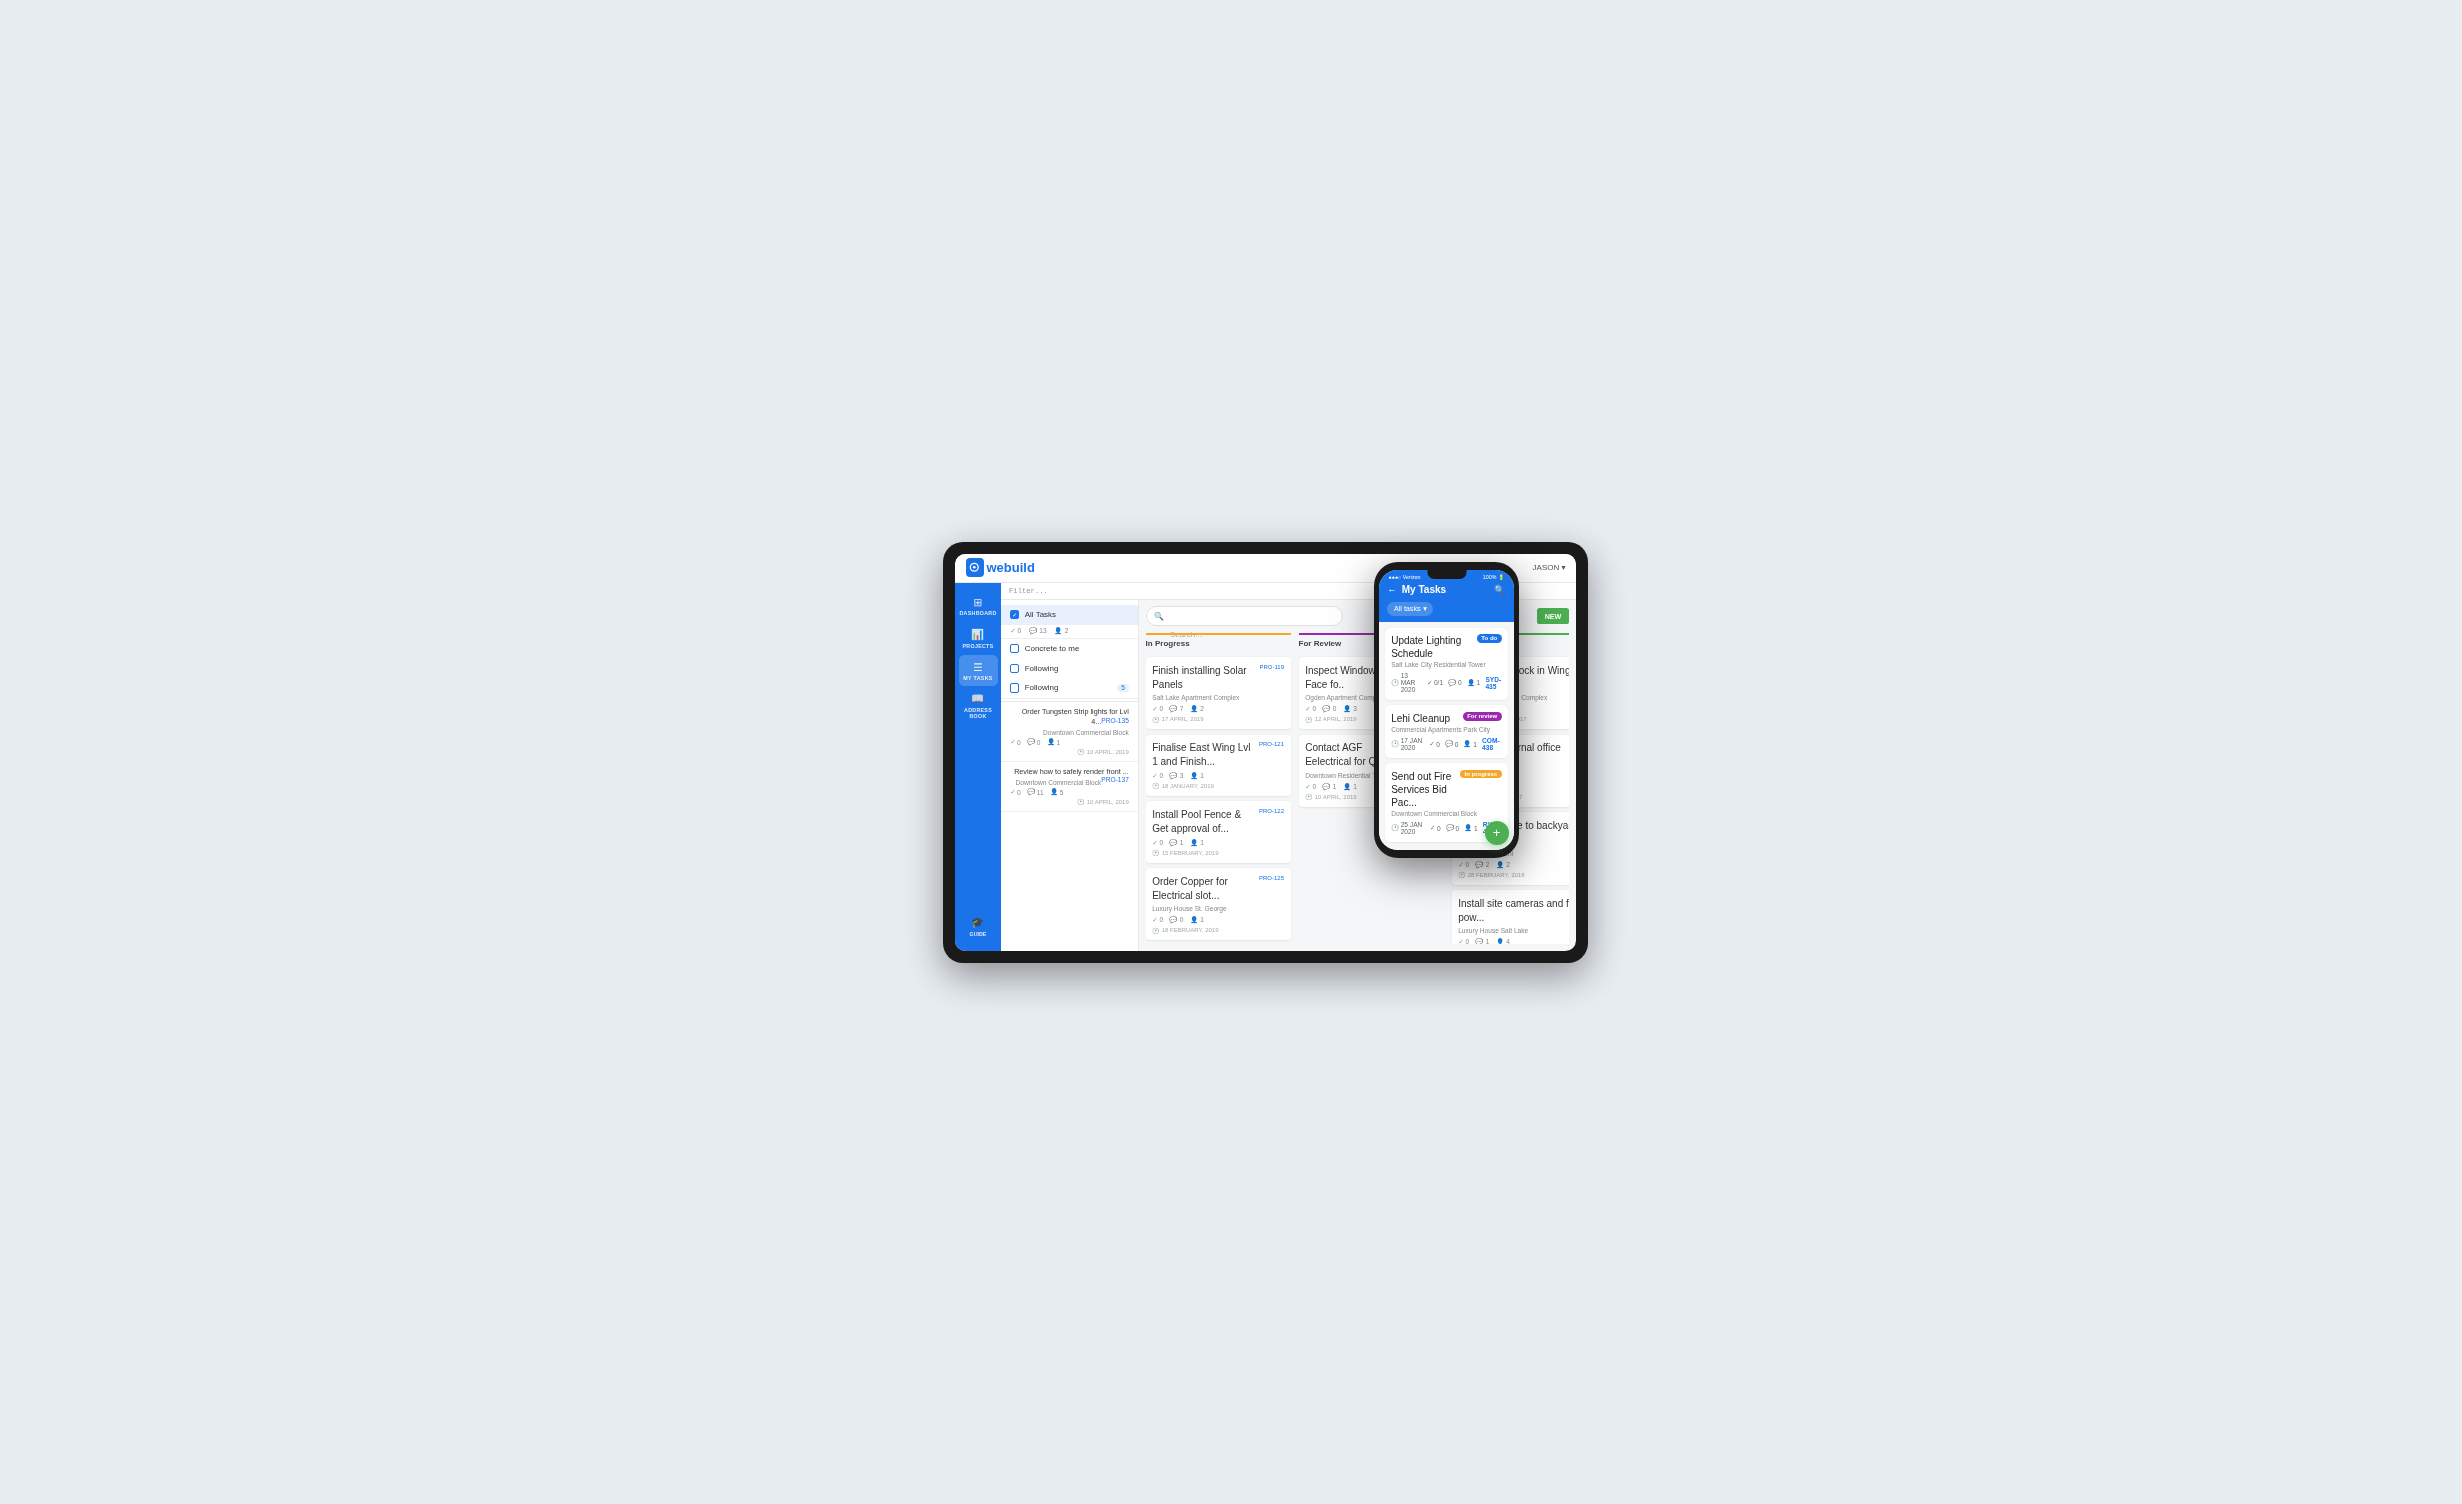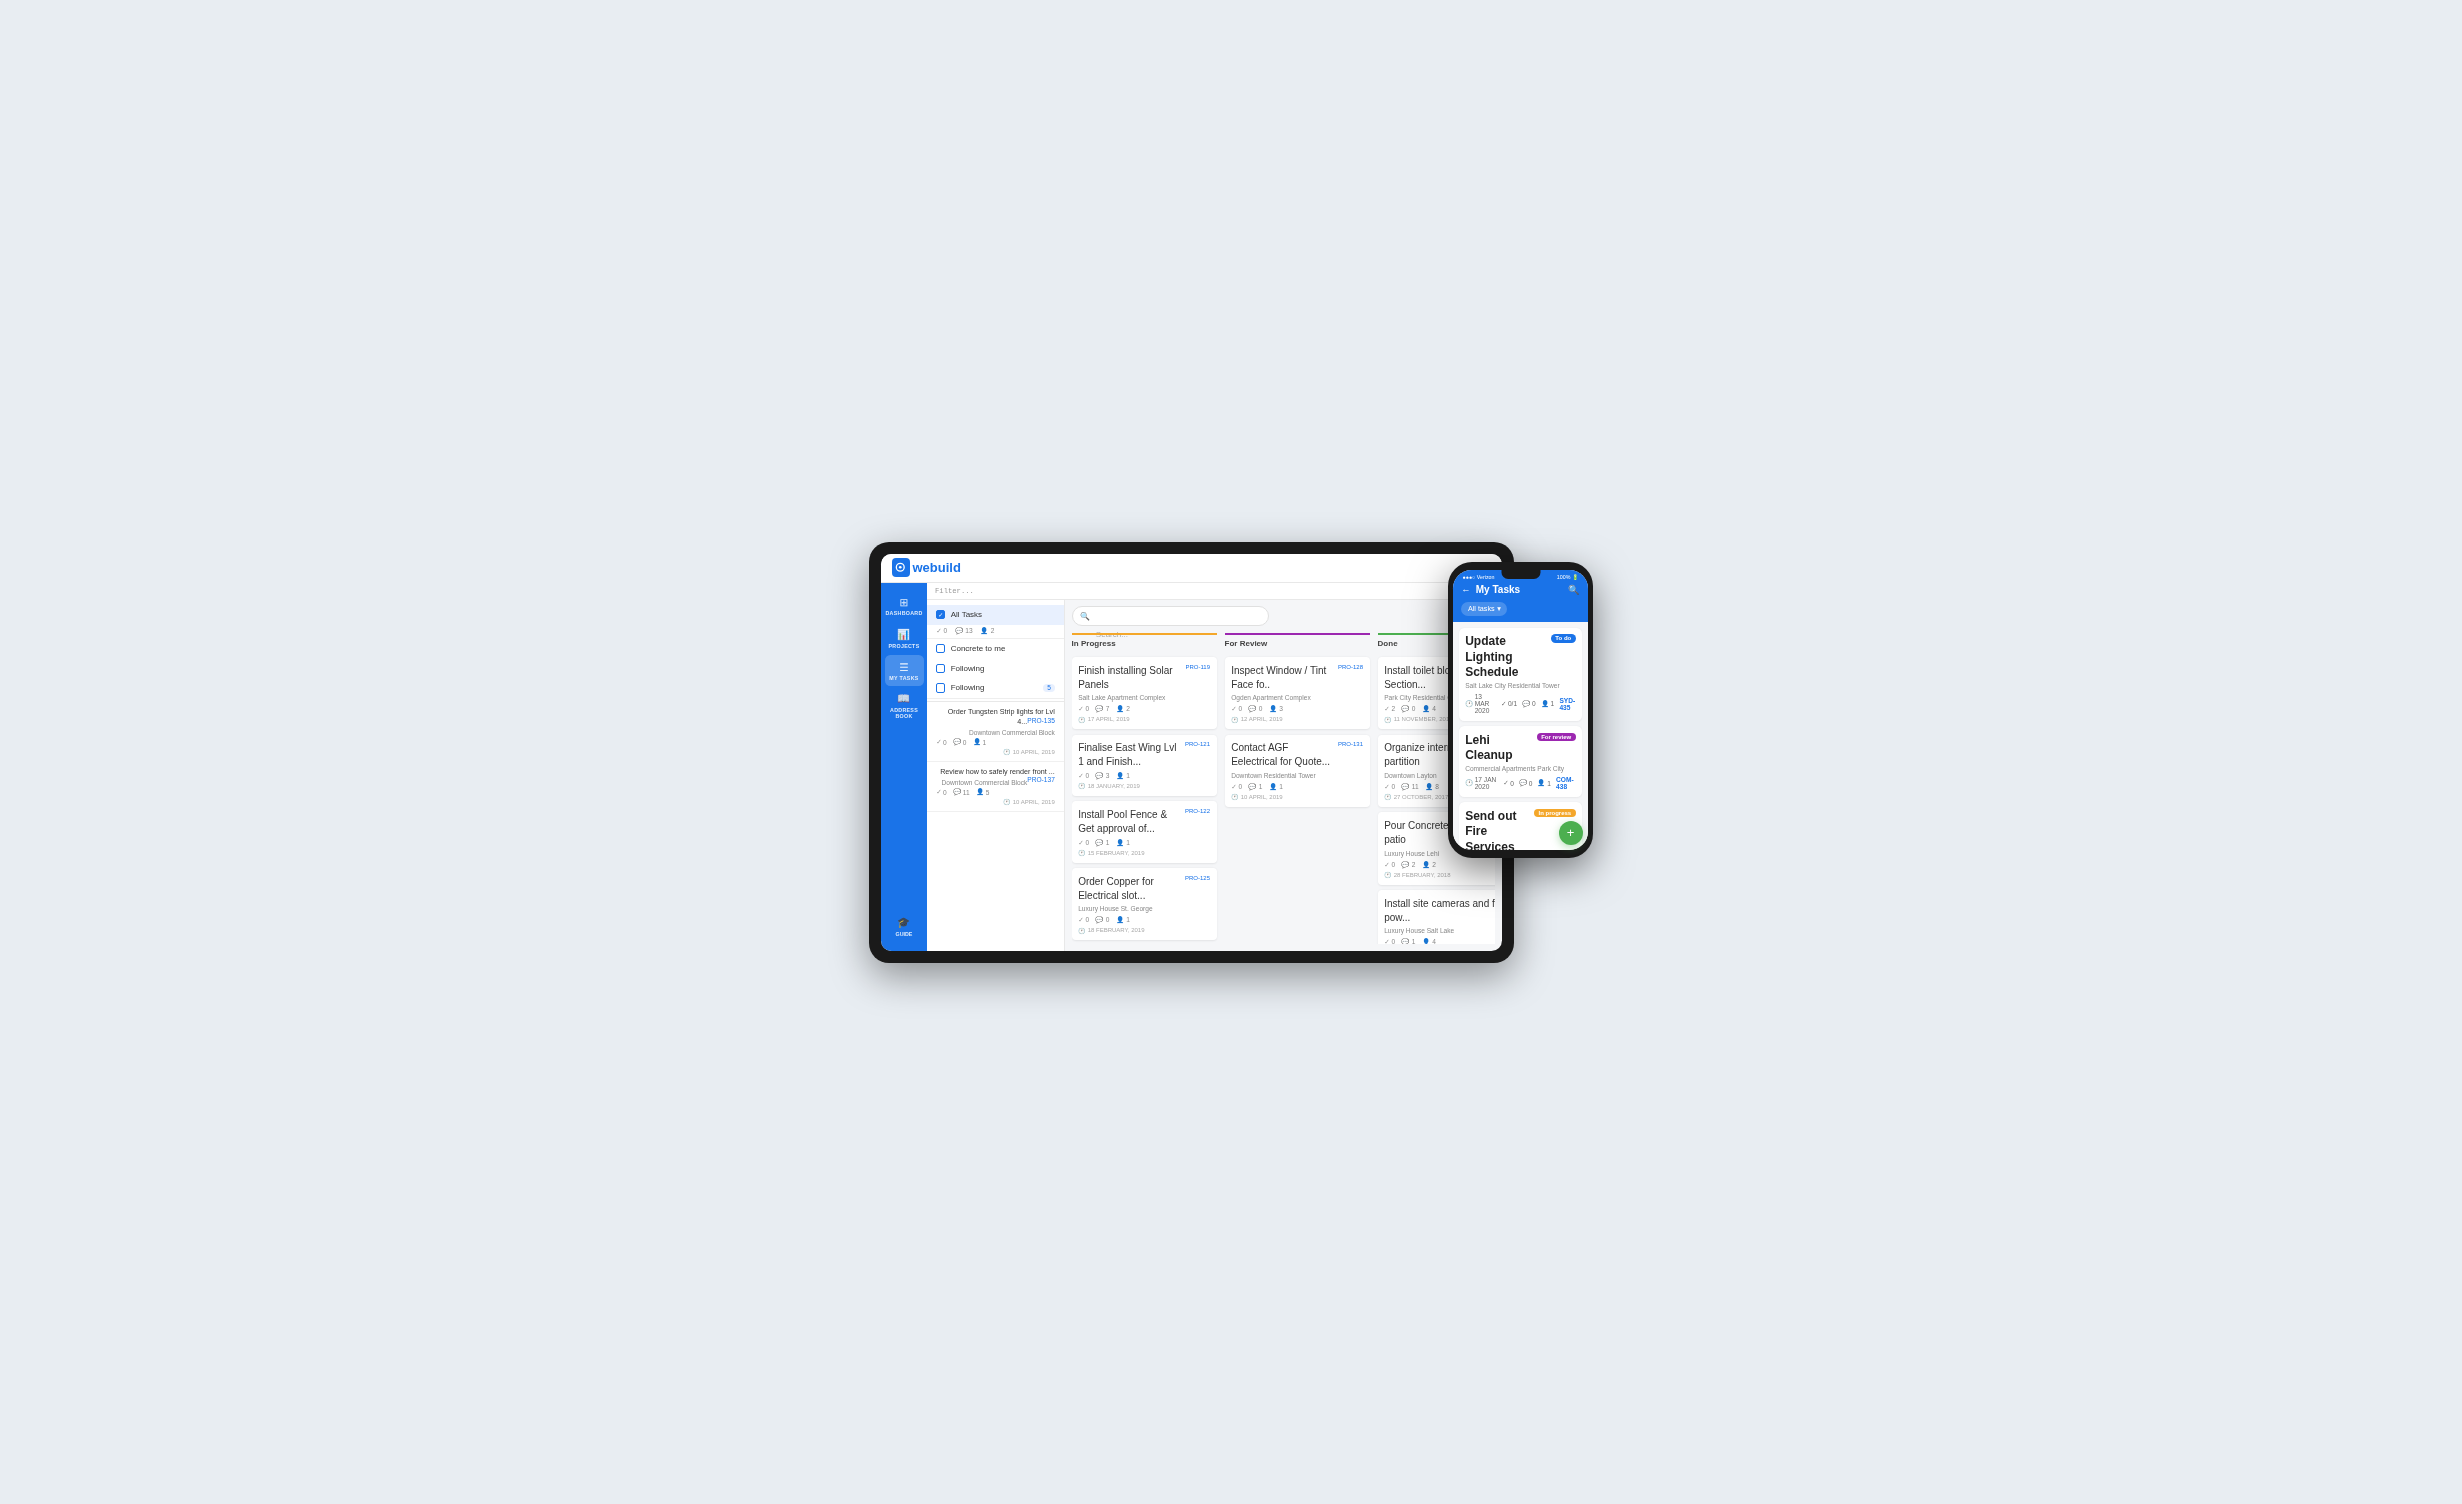--- a/index.html
+++ b/index.html
@@ -8,21 +8,21 @@
       font-family: -apple-system, BlinkMacSystemFont, 'Segoe UI', sans-serif;
       min-height: 100vh;
       display: flex;
       align-items: center;
       justify-content: center;
       padding: 13px;
     }
 
     .scene {
       position: relative;
-      width: 724px;
+      width: 576px;
       height: 421px;
     }
 
     
     .tablet {
       position: absolute;
       left: 0;
       top: 0;
       width: 645px;
       height: 421px;
@@ -409,21 +409,21 @@
       padding: 6.6px;
       margin-bottom: 5.3px;
       box-shadow: 0 0.7px 2px rgba(0,0,0,0.06);
     }
     .phone-task-header {
       display: flex;
       justify-content: space-between;
       align-items: flex-start;
       margin-bottom: 1.3px;
     }
-    .phone-task-title { font-size: 12px; font-weight: 700; color: #222; flex: 1; line-height: 1.3; }
+    .phone-task-title { font-size: 10px; font-weight: 400; color: #222; flex: 1; line-height: 1.3; }
     .phone-task-badge {
       font-size: 6px;
       font-weight: 600;
       padding: 1.3px 4.6px;
       border-radius: 6.6px;
       margin-left: 4px;
       white-space: nowrap;
     }
     .badge-todo { background: #1a73e8; color: white; }
     .badge-review { background: #9c27b0; color: white; }

